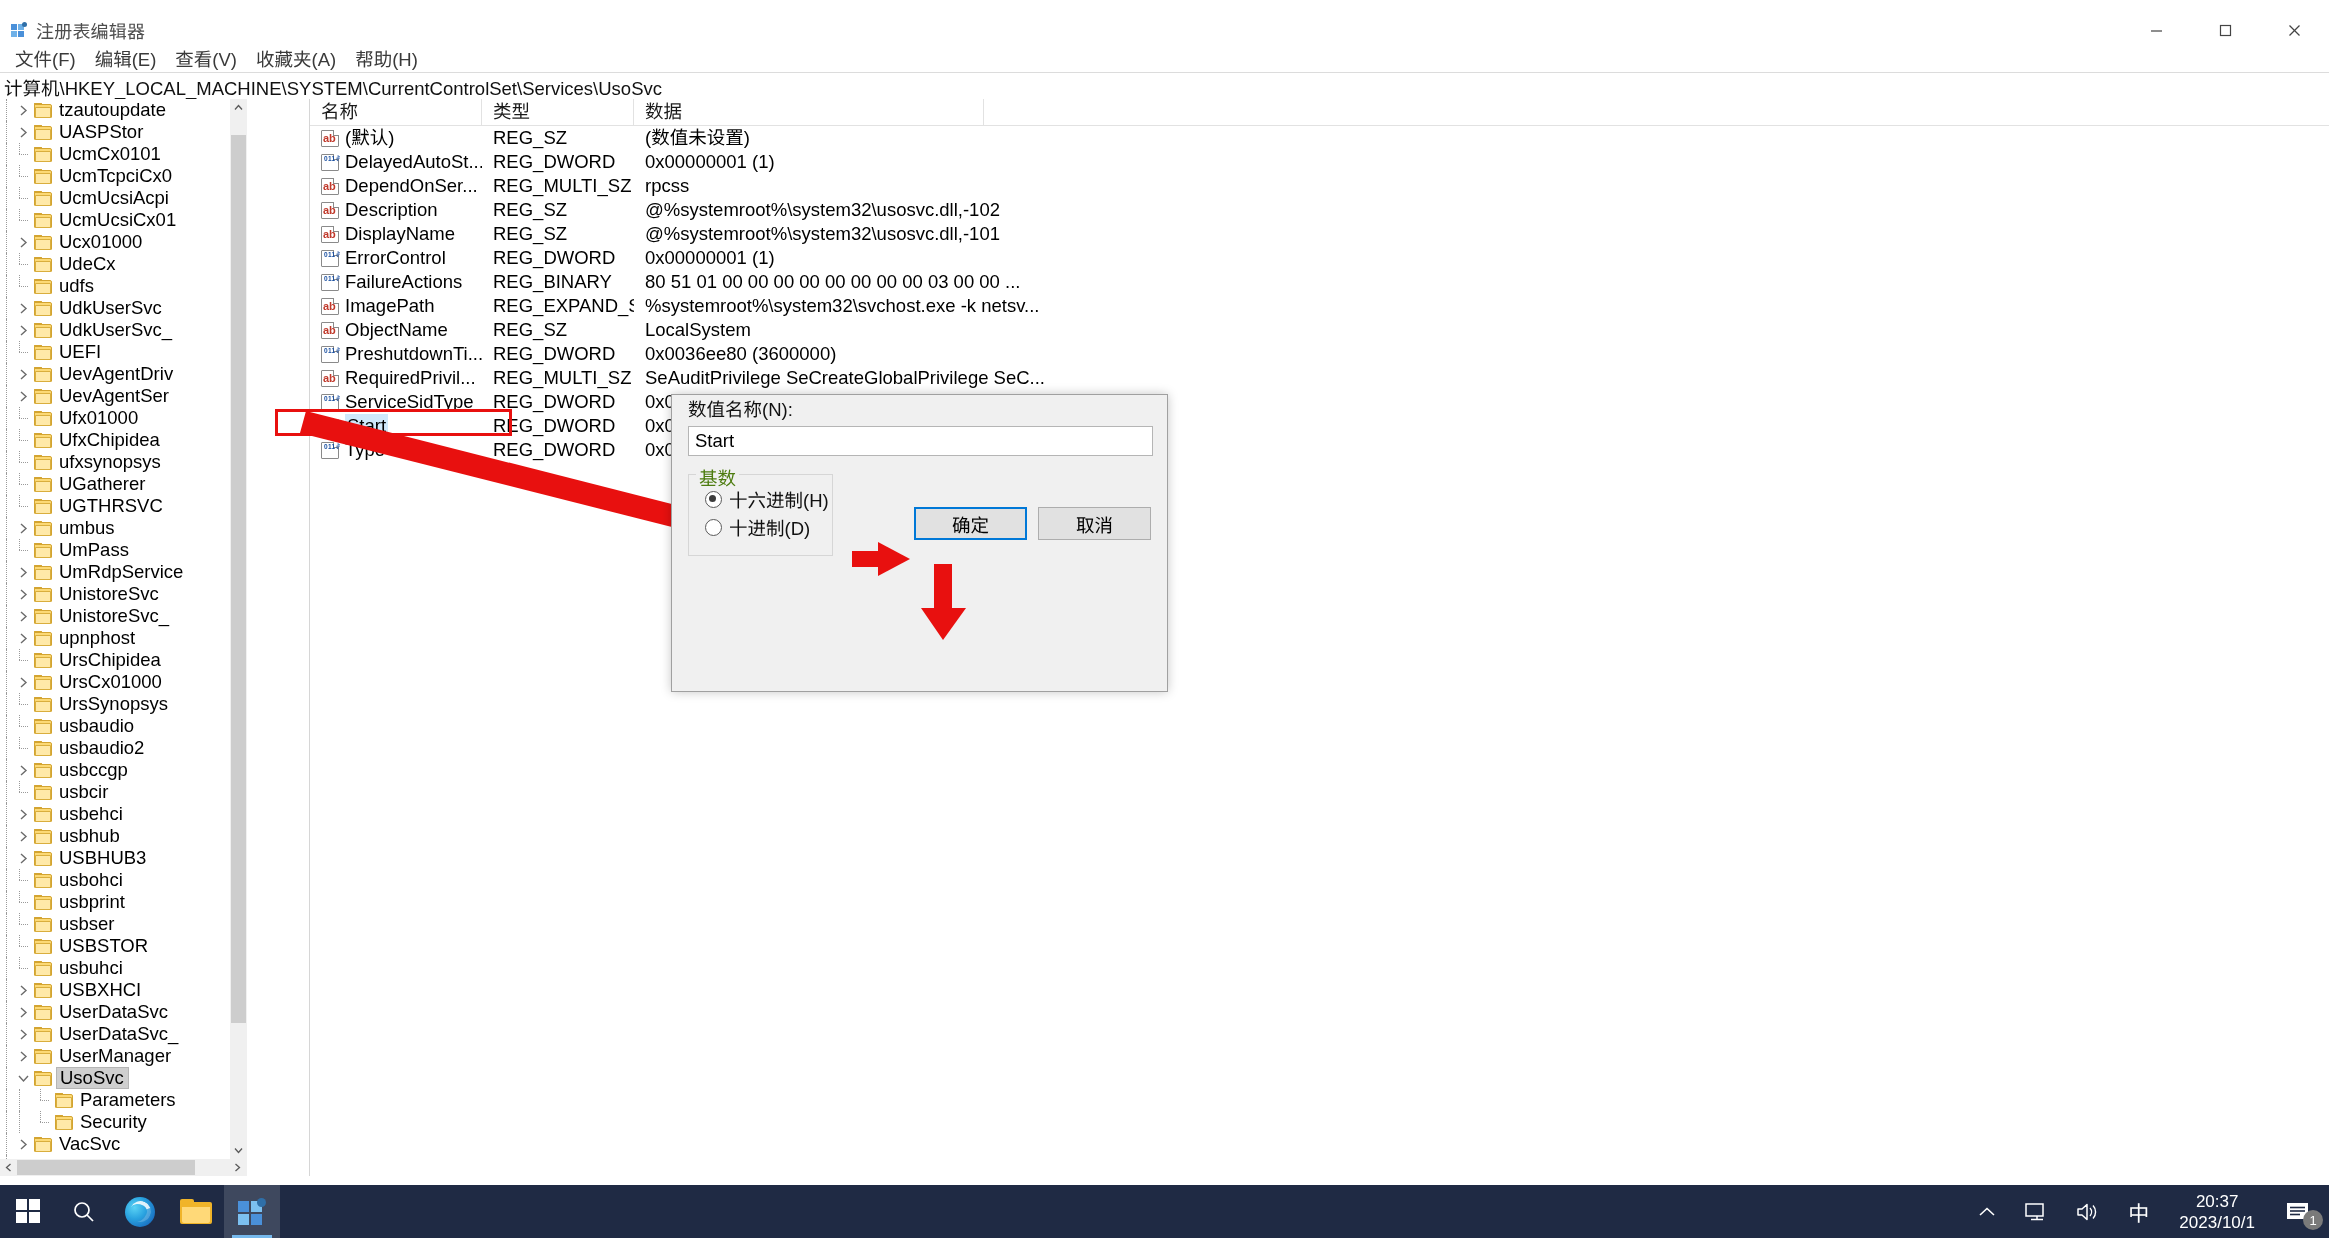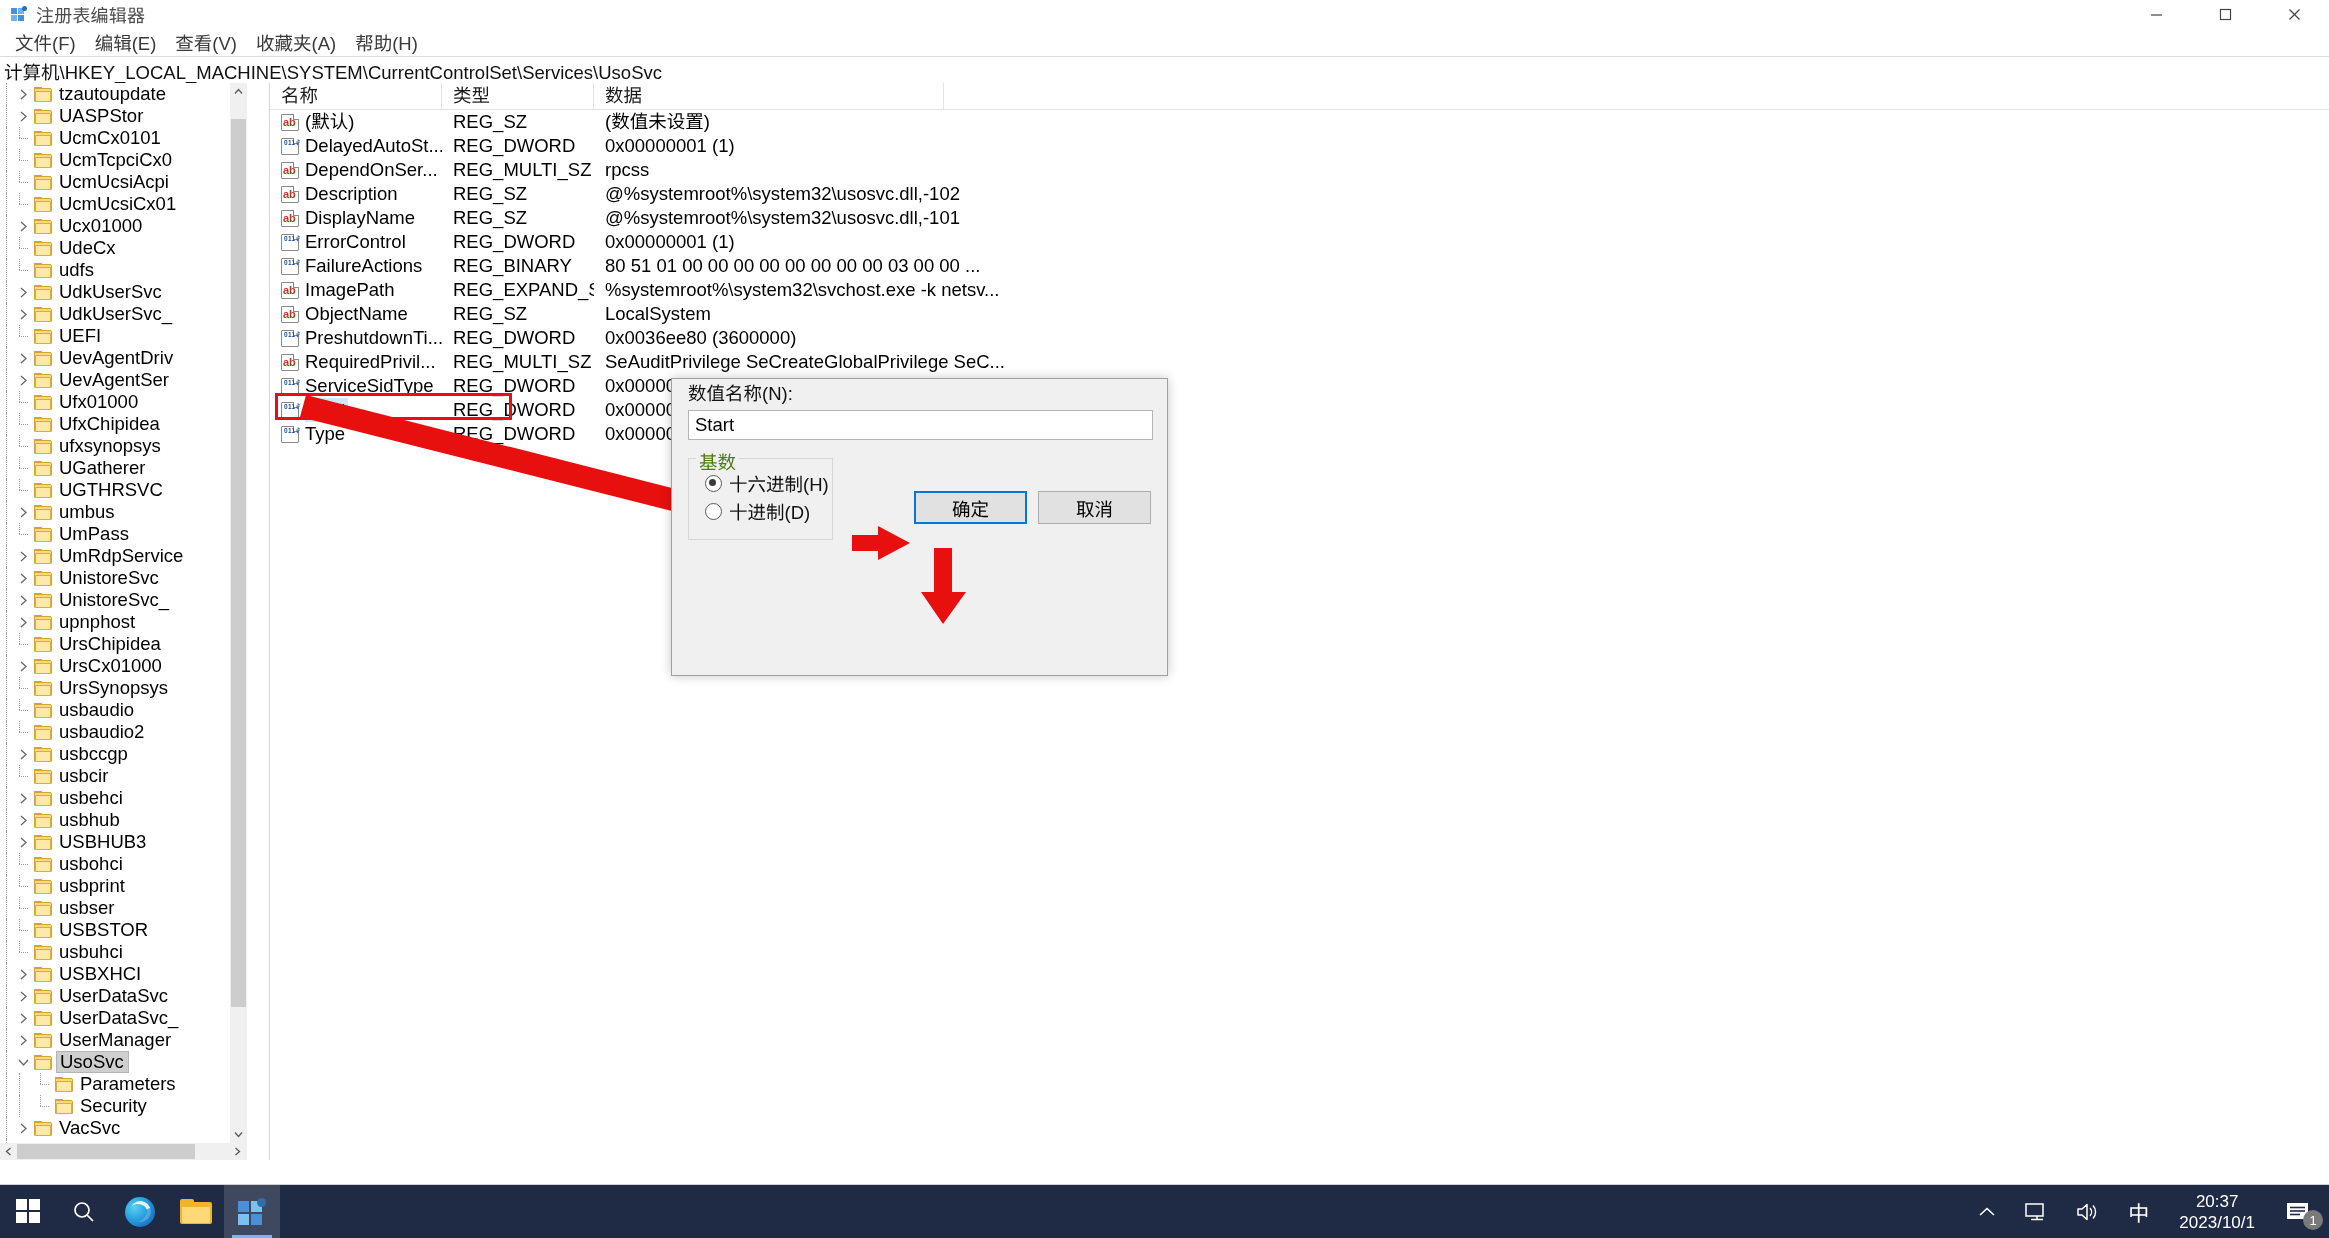--- a/index.html
+++ b/index.html
@@ -14,21 +14,21 @@
     font-size: 19px;
     color: #000000;
     overflow: hidden;
     position: relative;
     -webkit-font-smoothing: antialiased;
   }
 
   
   #app-window {
     position: absolute;
-    left: 0; top: 0;
+    left: 0; top: 16px;
     width: 2329px;
     height: 1185px;
     background: #ffffff;
     box-sizing: border-box;
     border-bottom: 1px solid #d0d0d0;
   }
 
   
   #title-bar {
     height: 28px;
@@ -261,20 +261,21 @@
     cursor: col-resize;
   }
 
   
   #list-pane {
     flex: 1 1 auto;
     position: relative;
     background: #ffffff;
     border-left: 1px solid #d6d6d6;
     overflow: hidden;
+    margin-left: 40px;
   }
   #list-header {
     height: 26px;
     display: flex;
     align-items: center;
     background: #ffffff;
     border-bottom: 1px solid #e2e2e2;
     font-size: 18.5px;
     color: #1a1a1a;
   }

